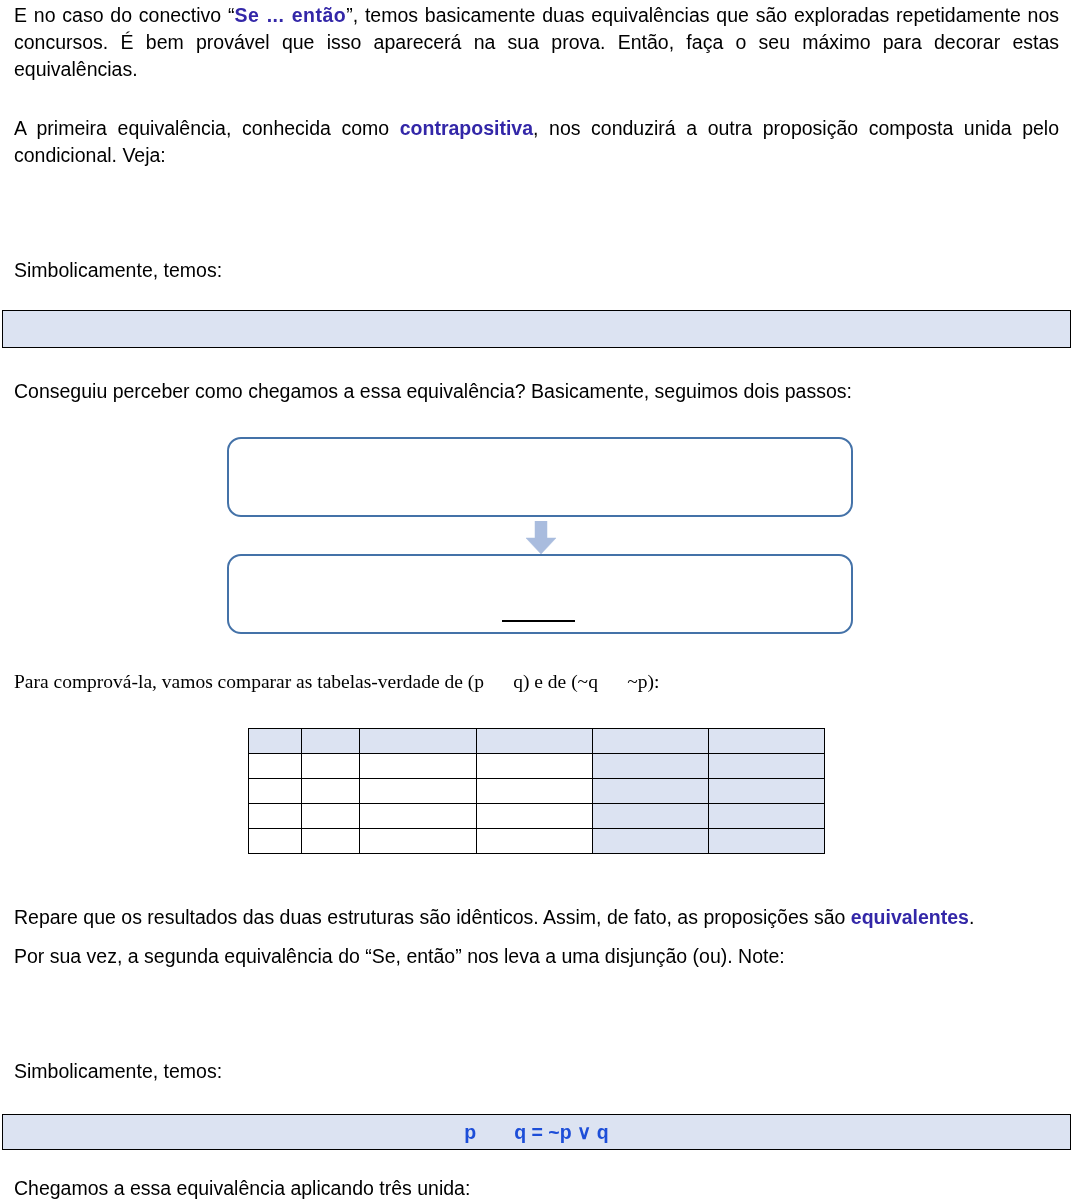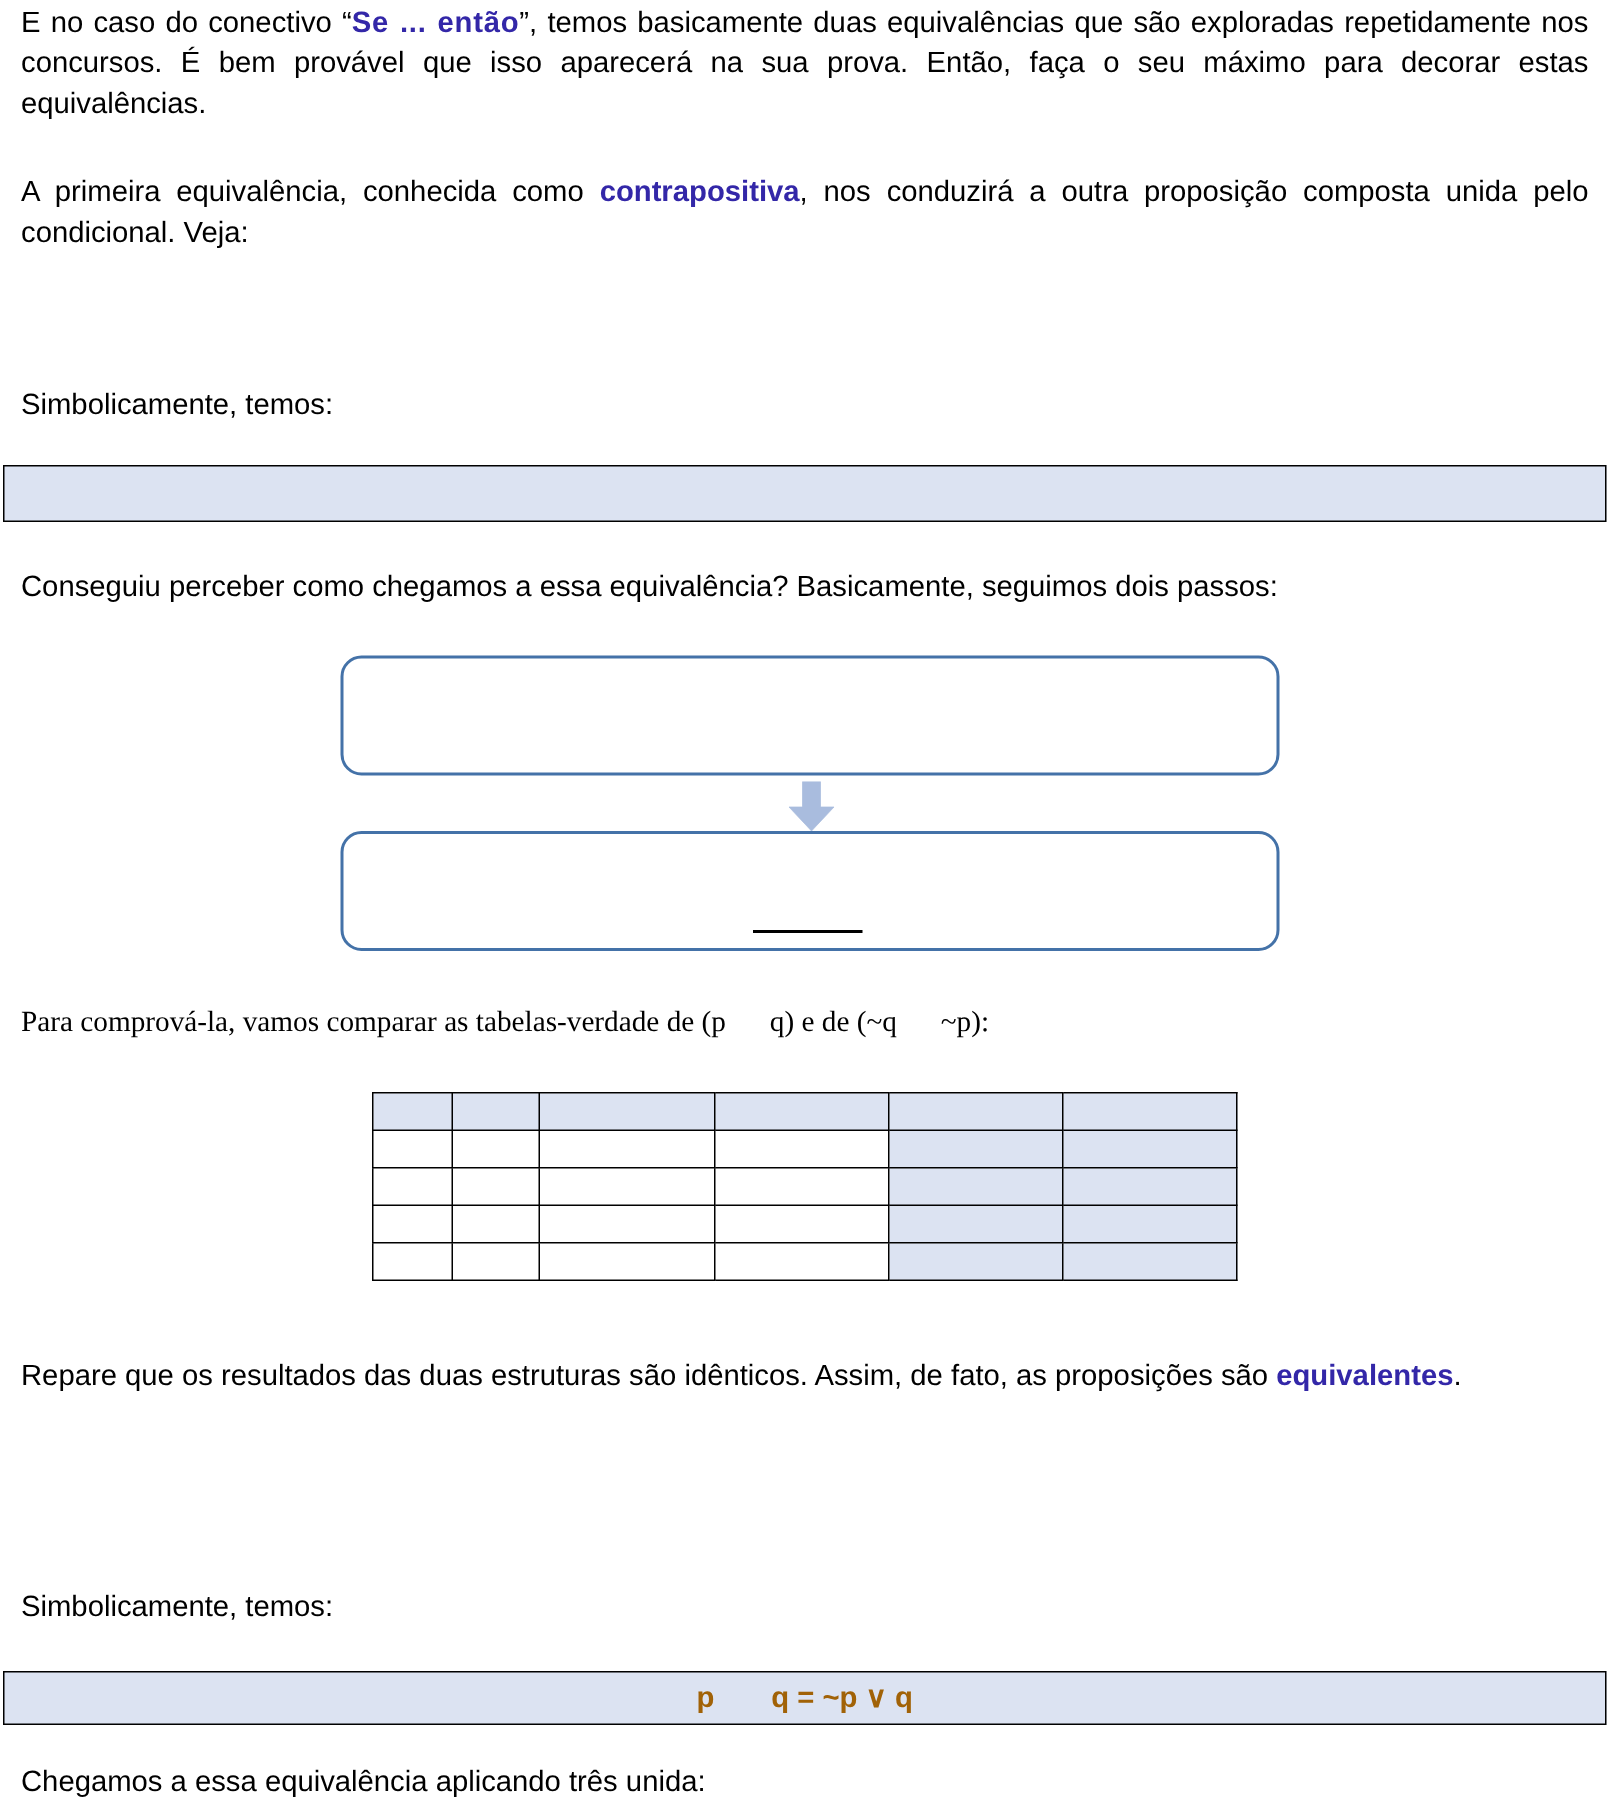--- a/index.html
+++ b/index.html
@@ -44,21 +44,21 @@
     background: #dce3f2;
     border: 1.5px solid #000000;
     box-sizing: border-box;
   }
   .shade-bar .bar-text {
     display: block;
     width: 100%;
     text-align: center;
     font-size: 19.5px;
     font-weight: bold;
-    color: #a16207;
+    color: #1d4ed8;
     white-space: pre;
   }
 
   
   .round-box {
     position: absolute;
     border: 2px solid #4472a8;
     border-radius: 14px;
     background: #ffffff;
     box-sizing: border-box;
@@ -197,20 +197,21 @@
         <td class="shaded"></td>
         <td class="shaded"></td>
       </tr>
     </tbody>
   </table>
 
   <div class="para" style="left:14px; top:888px; width:1045px;margin-top:16px;">
     <span>Repare que os resultados das duas estruturas são idênticos. Assim, de fato, as proposições são </span><span class="blue-bold">equivalentes</span><span>.</span>
   </div>
 
+  <div class="para" style="left:14px; top:943px; width:1045px;">Por sua vez, a segunda equivalência do “Se, então” nos leva a uma disjunção (ou). Note:</div>
 
   <div class="para" style="left:14px; top:1058px; width:600px;">Simbolicamente, temos:</div>
 
   <div class="shade-bar" style="left:2px; top:1114px; width:1069px; height:36px; display:flex; align-items:center;">
     <span class="bar-text">p       q = ~p ∨ q</span>
   </div>
 
   <div class="para" style="left:14px; top:1175px; width:900px;">Chegamos a essa equivalência aplicando três unida:</div>
 
 </div>

